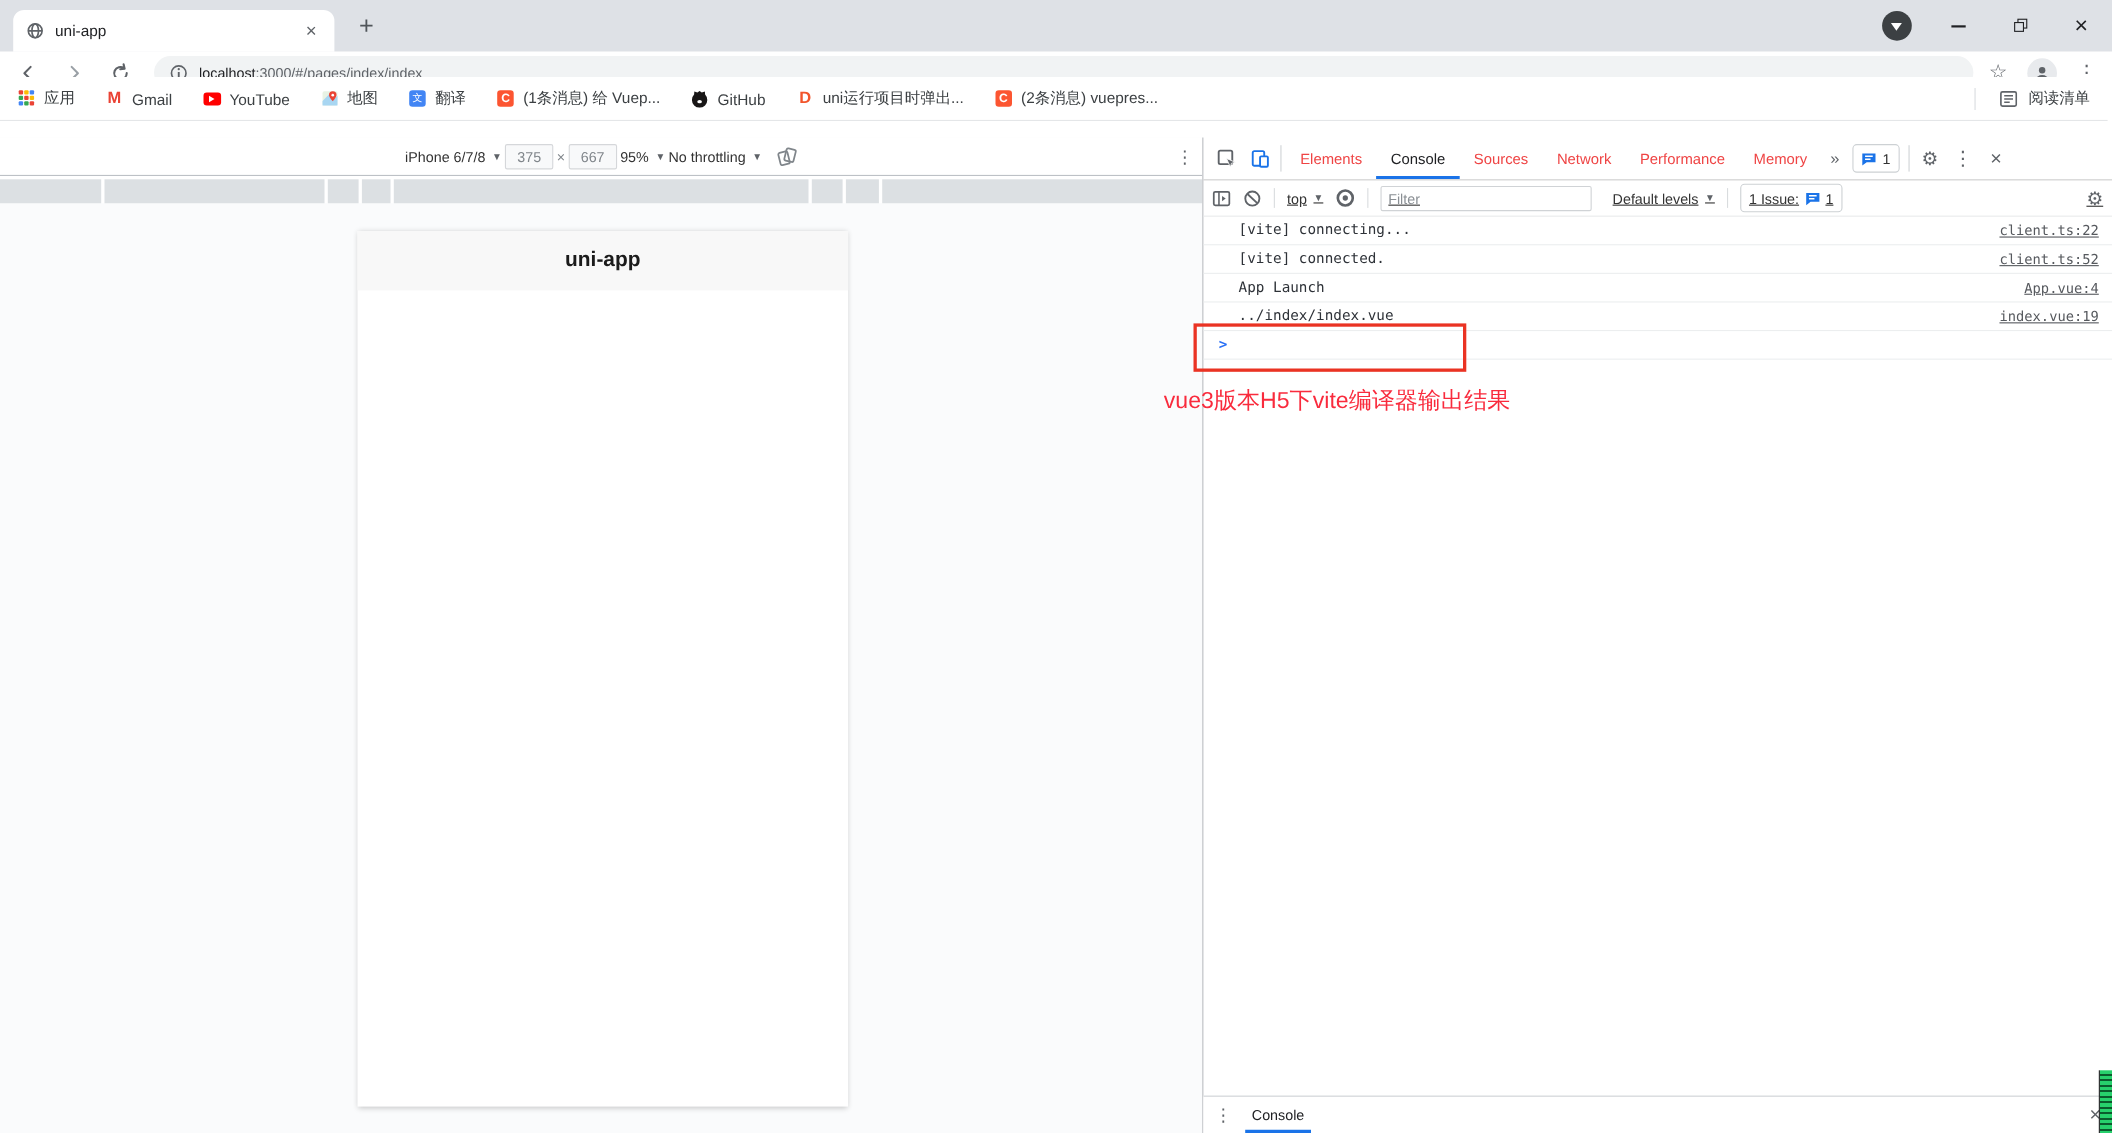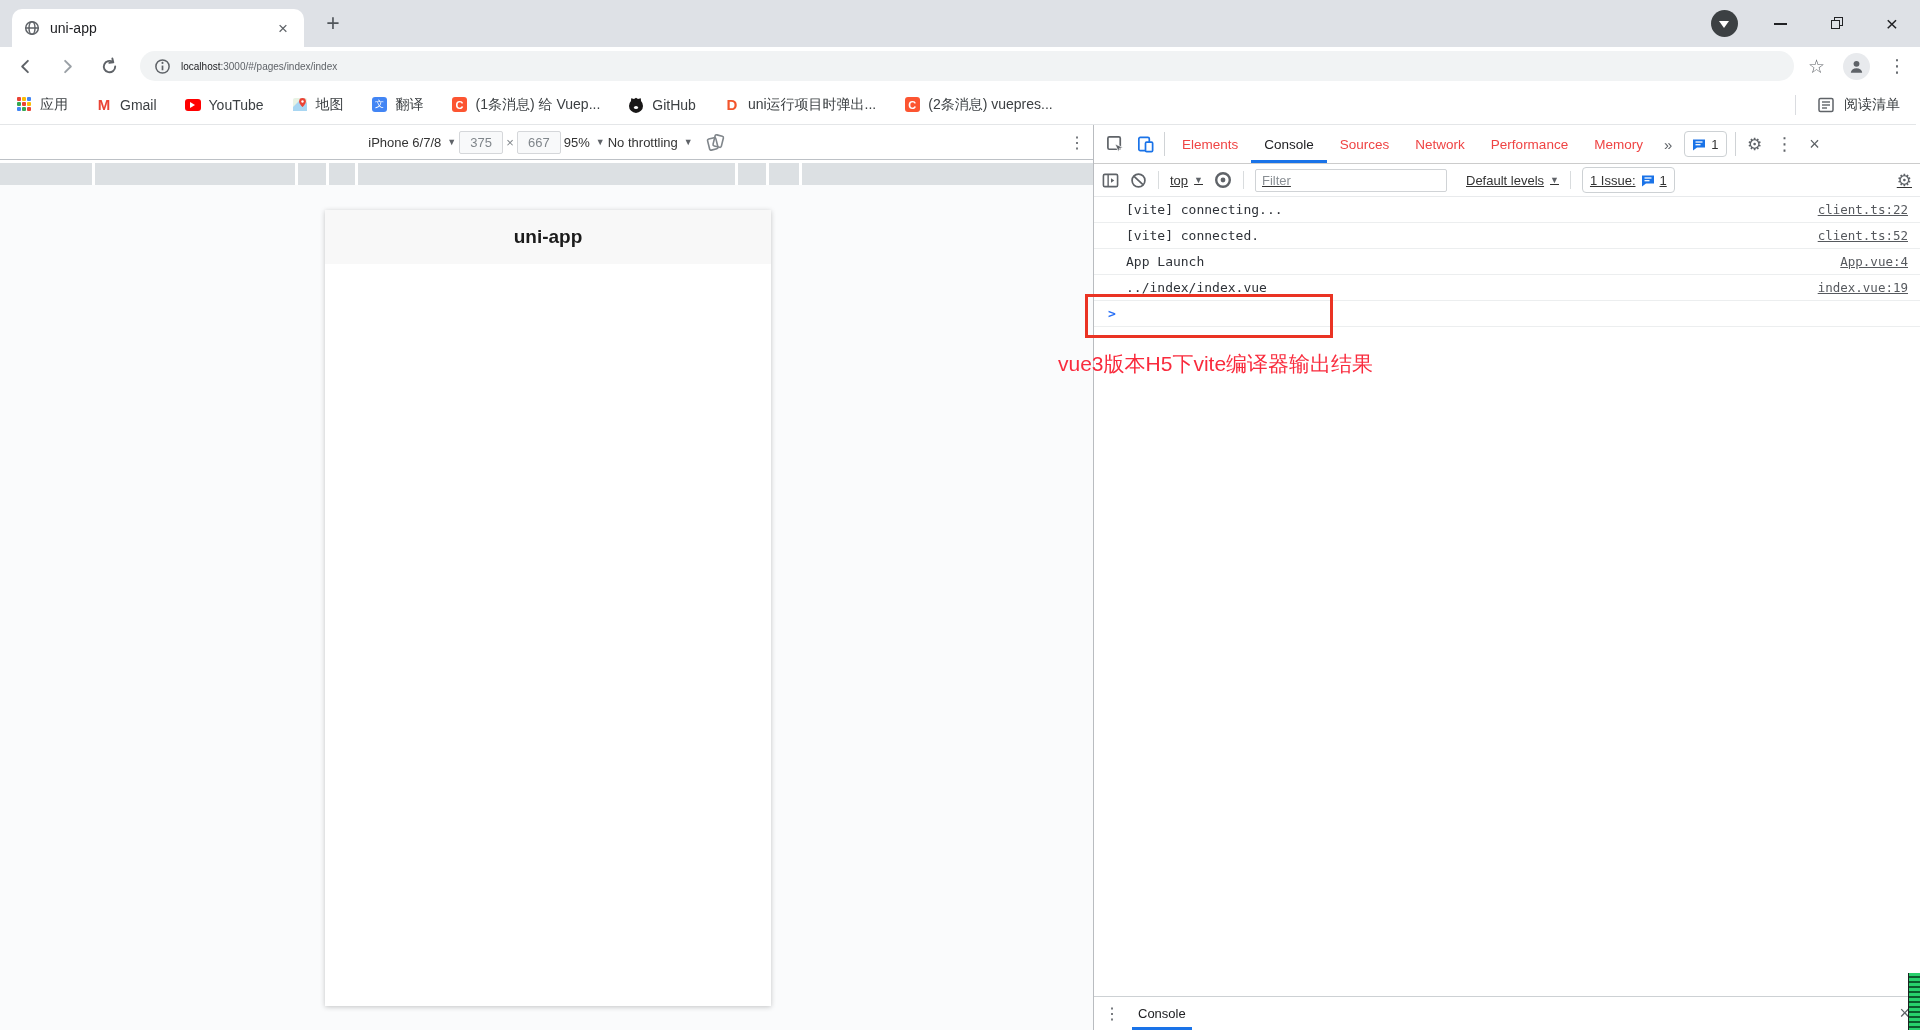--- a/index.html
+++ b/index.html
@@ -22,29 +22,29 @@
   .update-arrow{width:0;height:0;border-left:5px solid transparent;border-right:5px solid transparent;border-top:7px solid #fff;margin-top:2px;}
   .min-glyph{width:13px;height:0;border-bottom:2px solid #202124;}
   .restore-glyph{position:relative;width:11px;height:11px;}
   .restore-glyph .r1{position:absolute;left:0;top:2px;width:9px;height:9px;border:1.6px solid #202124;background:#dee1e6;box-sizing:border-box;}
   .restore-glyph .r2{position:absolute;left:3px;top:-1px;width:9px;height:9px;border:1.6px solid #202124;box-sizing:border-box;}
   .close-glyph{font-size:21px;line-height:1;color:#202124;}
   
   .toolbar{position:absolute;left:0;top:47px;width:1920px;height:38px;background:#fff;display:flex;align-items:center;padding:0 14px;box-sizing:border-box;}
   .nav-icon{width:22px;height:22px;display:flex;align-items:center;justify-content:center;margin-right:20px;}
   .url-pill{flex:1;height:30px;background:#f1f3f4;border-radius:15px;display:flex;align-items:center;padding:0 14px;margin-right:14px;box-sizing:border-box;}
-  .url-text{font-size:10px;margin-left:10px;white-space:nowrap;}
+  .url-text{font-size:13px;margin-left:10px;white-space:nowrap;}
   .url-host{color:#202124;}
   .url-path{color:#5f6368;}
   .tb-right{display:flex;align-items:center;gap:18px;}
   .star-icon{font-size:19px;color:#5f6368;}
   .avatar{width:27px;height:27px;border-radius:50%;background:#e8eaed;display:flex;align-items:center;justify-content:center;}
   .dots-v{font-size:18px;color:#5f6368;}
   
-  .bookmarks{position:absolute;left:0;top:85px;width:1916px;height:40px;background:#fff;border-bottom:1px solid #e4e6e8;
+  .bookmarks{position:absolute;left:0;top:70px;width:1916px;height:40px;background:#fff;border-bottom:1px solid #e4e6e8;
              display:flex;align-items:center;padding:0 16px;box-sizing:border-box;font-size:14px;color:#3c4043;}
   .bm{display:flex;align-items:center;gap:8px;margin-right:28px;white-space:nowrap;}
   .bm-ico{width:16px;height:16px;display:flex;align-items:center;justify-content:center;flex:none;}
   .apps-grid{display:grid;grid-template-columns:repeat(3,4px);grid-template-rows:repeat(3,4px);gap:1px;}
   .apps-grid i{width:4px;height:4px;border-radius:1px;}
   .gmail-m{color:#EA4335;font-weight:bold;font-size:15px;}
   .yt-box{width:16px;height:12px;background:#FF0000;border-radius:3px;display:flex;align-items:center;justify-content:center;}
   .yt-tri{width:0;height:0;border-left:5px solid #fff;border-top:3px solid transparent;border-bottom:3px solid transparent;}
   .csdn-box{width:15px;height:15px;background:#FC5531;border-radius:3px;color:#fff;font-size:11px;font-weight:bold;
             display:flex;align-items:center;justify-content:center;}

